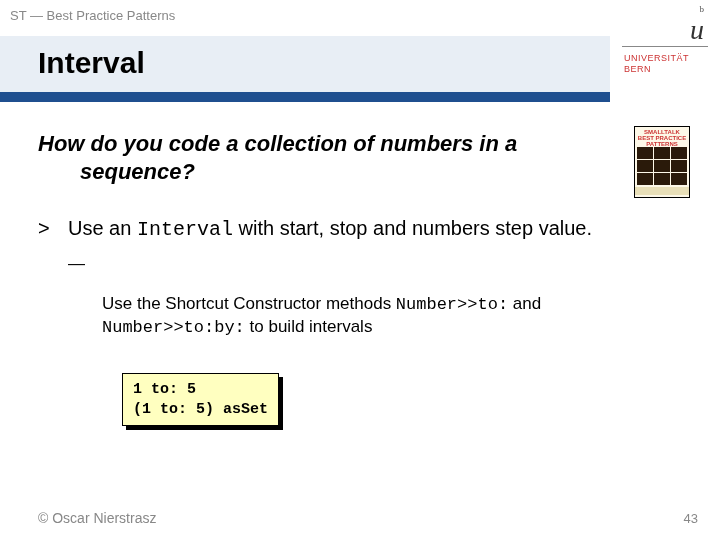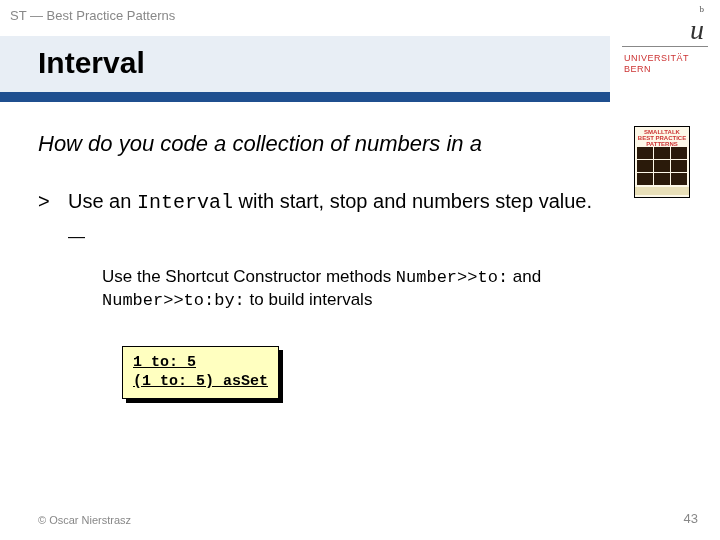--- a/index.html
+++ b/index.html
@@ -29,49 +29,49 @@
   }
   .logo-b { text-align: right; padding: 4px 16px 0 0; font-size: 14px; color: #555; font-family: Georgia, serif; }
   .logo-b sup { font-size: 9px; vertical-align: super; }
   .logo-u { text-align: right; padding: 0 16px 0 0; font-size: 28px; font-style: italic; font-family: Georgia, serif; color: #333; line-height: 0.6; }
   .logo-div { height: 1px; background: #888; margin: 8px 12px 6px 12px; }
   .logo-uni { font-size: 9px; color: #c33; padding-left: 14px; line-height: 1.2; letter-spacing: 0.5px; }
   .content {
     position: absolute; top: 130px; left: 38px; right: 38px;
   }
   .question {
-    font-size: 22px; font-weight: normal; font-style: italic; color: #000;
+    font-size: 22px; font-weight: bold; font-style: italic; color: #000;
     line-height: 1.25; padding-left: 0; text-indent: 0;
   }
   .question .indent { display:block; padding-left: 42px; }
   .book-cover {
     position: absolute; top: 126px; right: 30px; width: 56px; height: 72px;
     border: 1px solid #000; background: #fdf8e8; font-size:5px;
   }
   .book-top { height: 18px; background:#fdf8e8; color:#c33; text-align:center; padding-top:2px; font-weight:bold; font-size:6px; line-height:1;}
   .book-grid { display:grid; grid-template-columns:repeat(3,1fr); grid-template-rows:repeat(3,1fr); gap:1px; padding:2px; height:42px;}
   .book-grid div{ background:#2a1a0a;}
   .book-bot{ height:8px; background:#e8dfb8;}
   .bullet-row { display:flex; margin-top: 30px; font-size: 20px; line-height:1.3;}
   .bullet-mark { width: 30px; color:#000;}
   .bullet-body { flex:1; }
   .code { font-family: "Courier New", monospace; }
   .sub-row { display:flex; margin-top:10px; font-size:17px; line-height:1.3; padding-left: 30px;}
   .sub-mark { width:34px; }
   .sub-body { flex:1;margin-top:40px; }
-  .boxes { display:flex; gap:50px; margin-top:34px; padding-left:84px;text-decoration:underline;}
+  .boxes { display:flex; gap:50px; margin-top:34px; padding-left:84px;}
   .codebox-wrap { position:relative; }
   .codebox-shadow { position:absolute; top:4px; left:4px; right:-4px; bottom:-4px; background:#000; }
   .codebox {
     position:relative; background:#ffffc0; border:1px solid #000;
     font-family:"Courier New", monospace; font-size:15px; font-weight:bold;
     padding: 6px 10px; white-space:pre; line-height:1.3;
   }
   .footer-left {
-    position:absolute; bottom:14px; left:38px; font-size:11px; color:#888;
+    position:absolute; bottom:14px; left:38px; font-size:14px; color:#888;
   }
   .footer-right {
     position:absolute; bottom:14px; right:22px; font-size:13px; color:#888;margin-top:44px;
   }
 </style>
 </head>
 <body>
 
 <div class="header-strip">ST — Best Practice Patterns</div>
 
@@ -103,20 +103,21 @@
       <div></div>
       <div></div>
       <div></div>
   </div>
   <div class="book-bot"></div>
 </div>
 
 <div class="content">
   <div class="question">
     <span>How do you code a collection of numbers in a</span>
+    <span class="indent">sequence?</span>
   </div>
 
   <div class="bullet-row">
     <div class="bullet-mark">&gt;</div>
     <div class="bullet-body">
       <span>Use an </span><span class="code">Interval</span><span> with start, stop and numbers step value.</span>
     </div>
   </div>
 
   <div class="sub-row">

